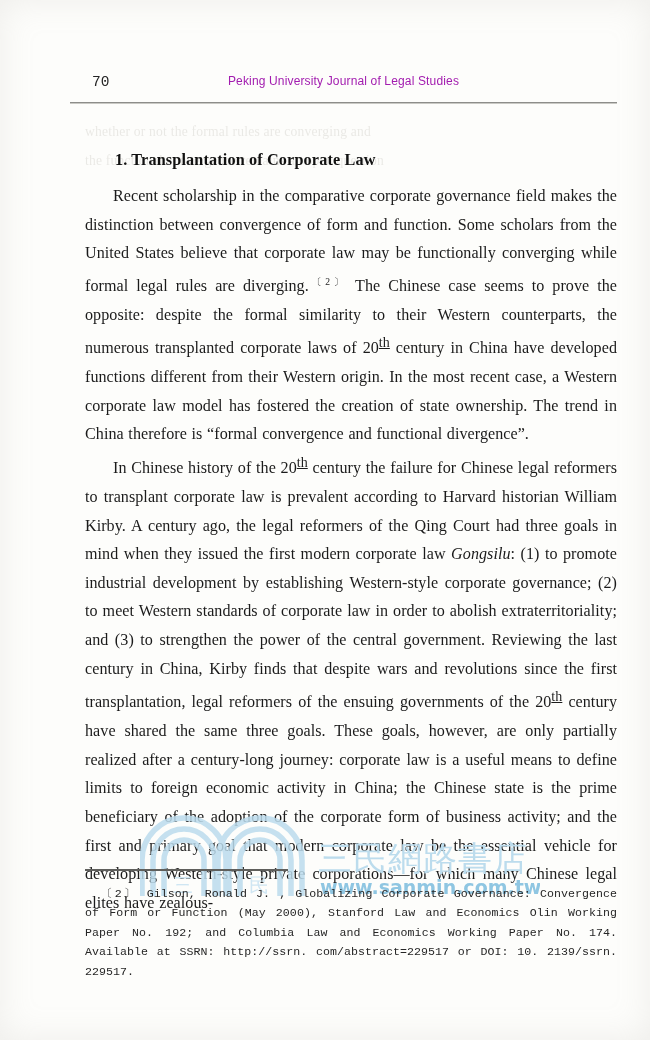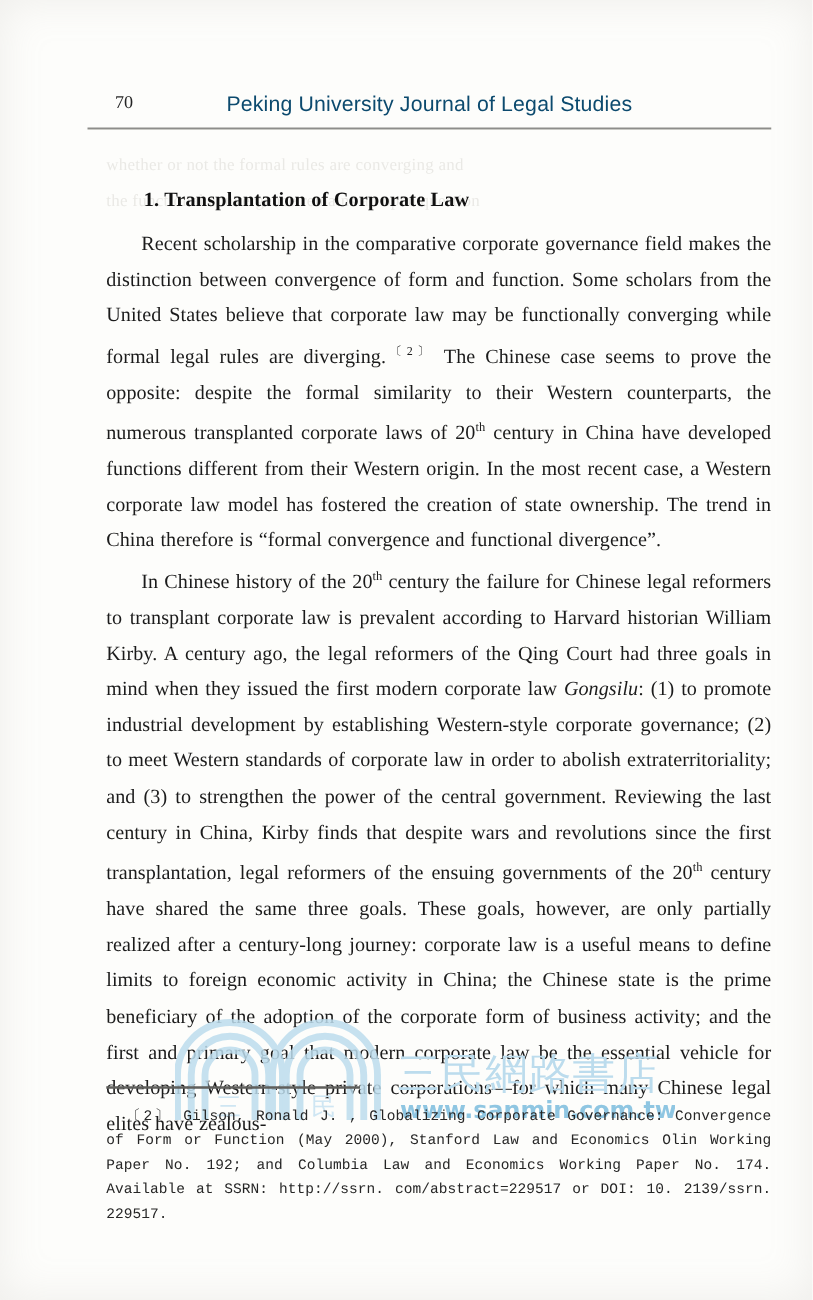--- a/index.html
+++ b/index.html
@@ -44,31 +44,31 @@
     top: 74px;
     left: 70px;
     right: 33px;
     height: 24px;
   }
   .runhead-page {
     position: absolute;
     left: 22px;
     top: 0;
     font-size: 14.5px;
-    font-family: Liberation Serif, serif;
+    font-family: Liberation Mono, monospace;
     color: #242424;
   }
   .runhead-title {
     position: absolute;
     left: 0; right: 0;
     top: 0;
     text-align: center;
-    font-size: 17px;
+    font-size: 12px;
     font-family: "Liberation Sans", sans-serif;
-    color: #0c4a6e;
+    color: #a21caf;
     letter-spacing: .15px;
   }
   .runhead-rule {
     position: absolute;
     top: 28px;
     left: 0;
     right: 0;
     height: 2px;
     background: linear-gradient(to bottom, #8d8d8a 0 1px, #c9c9c4 1px 2px);
   }
@@ -103,22 +103,23 @@
     word-spacing: .6px;
   }
   p.body-par + p.body-par { margin-top: 0; }
 
   sup.fn {
     font-size: 9.6px;
     vertical-align: super;
     letter-spacing: .4px;
   }
   sup.ord {
-    font-size: 10px;
+    font-size: 14px;
     vertical-align: super;
+    text-decoration: underline;
   }
   .term {
     font-weight: normal;
     font-style: italic;
   }
 
   
   .watermark {
     position: absolute;
     left: 140px;

